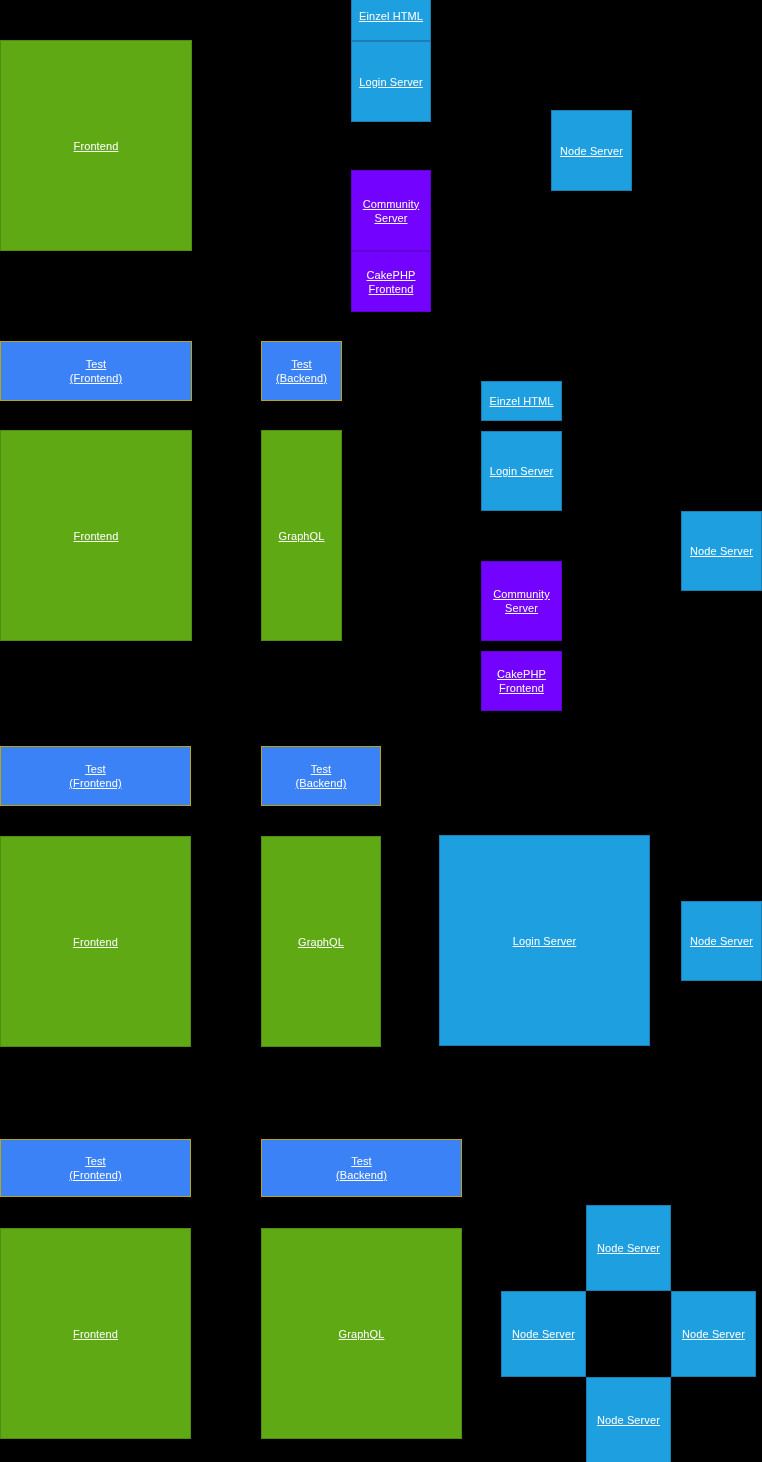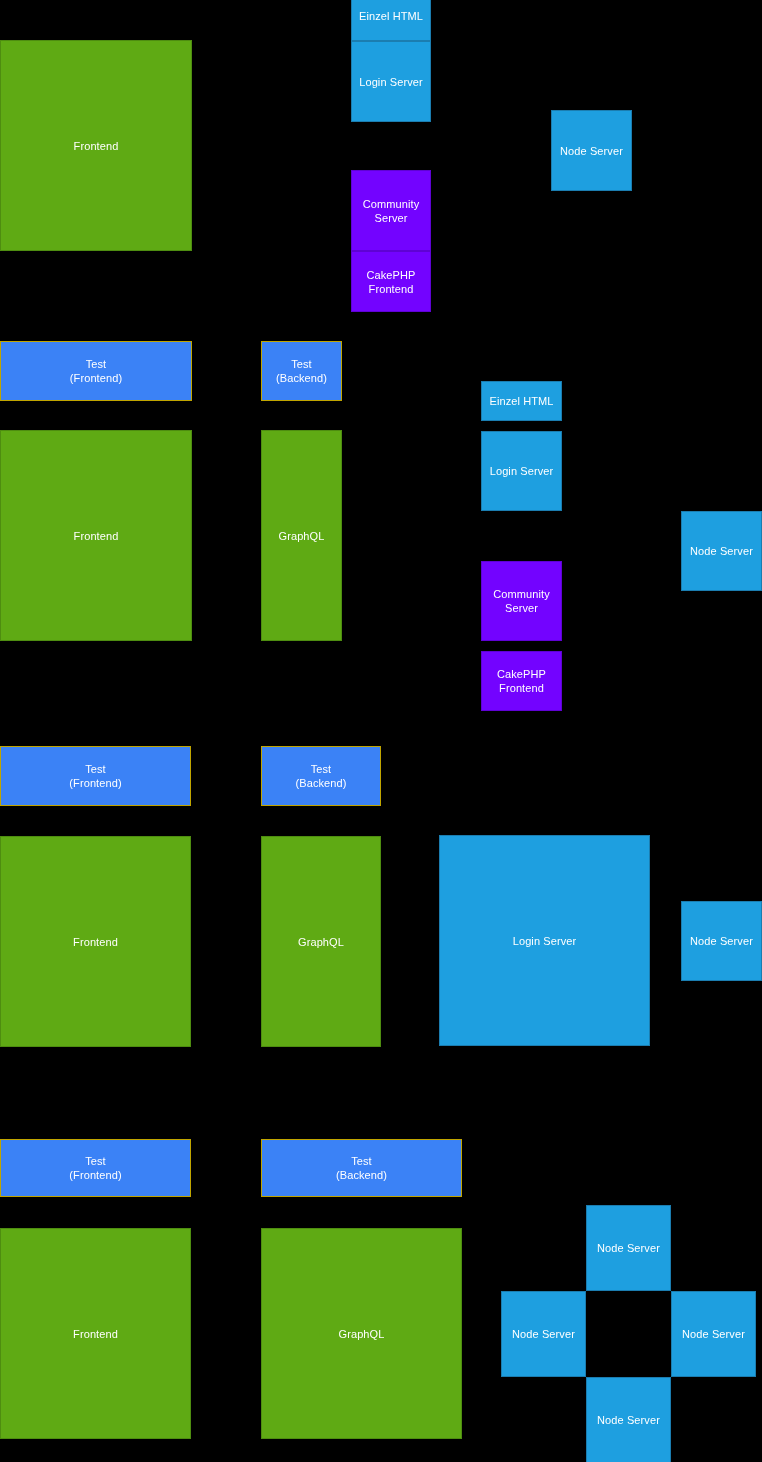--- a/index.html
+++ b/index.html
@@ -27,20 +27,21 @@
     line-height: 14px;
     letter-spacing: 0.1px;
     white-space: pre-line;
     overflow: hidden;
   }
   .block .label {
     display: block;
     width: 100%;
     padding: 0 2px;
     white-space: pre-line;
+    text-decoration: underline;
   }
   .c-green  { background: #5faa14; border: 1px solid #4e8d10; }
   .c-blue   { background: #1e9fe0; border: 1px solid #1b7db0; }
   .c-purple { background: #7303ff; border: 1px solid #5f02d4; align-items: center; }
   .c-yellow { background: #3b82f6; border: 1px solid #c0a500; }
 </style>
 </head>
 <body>
 
 <div id="canvas" style="background: rgb(0, 0, 0);">

